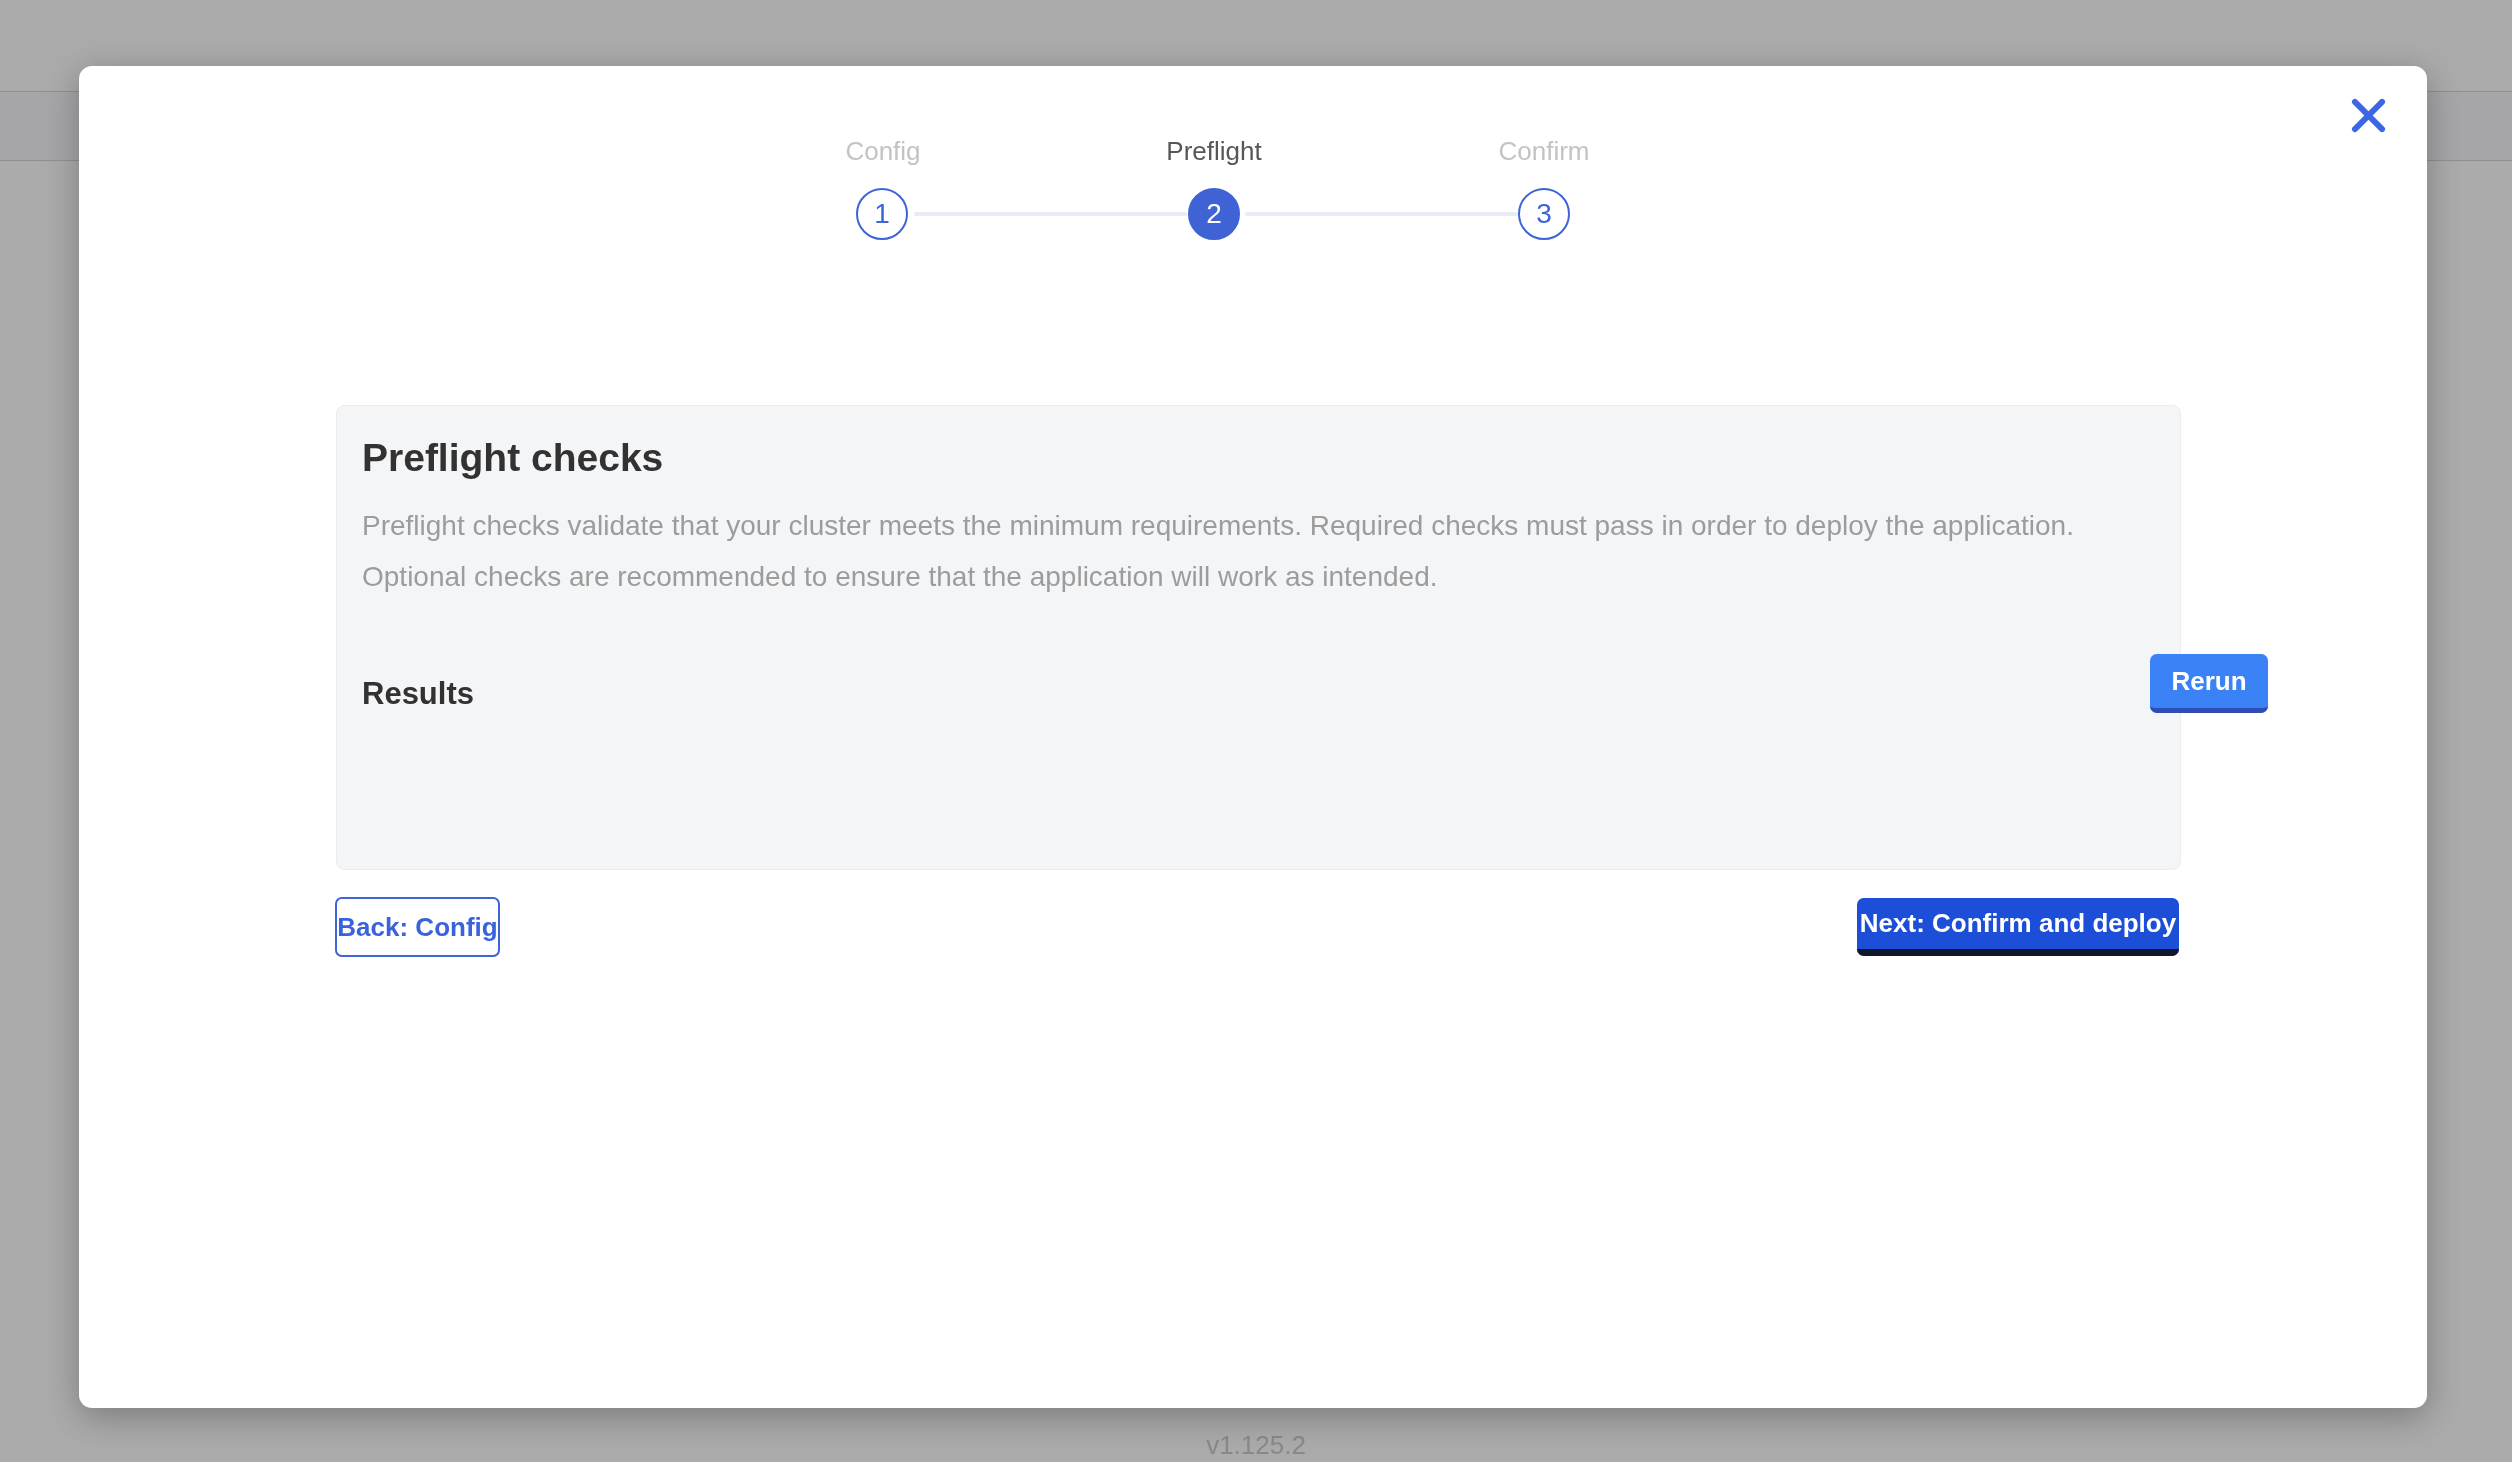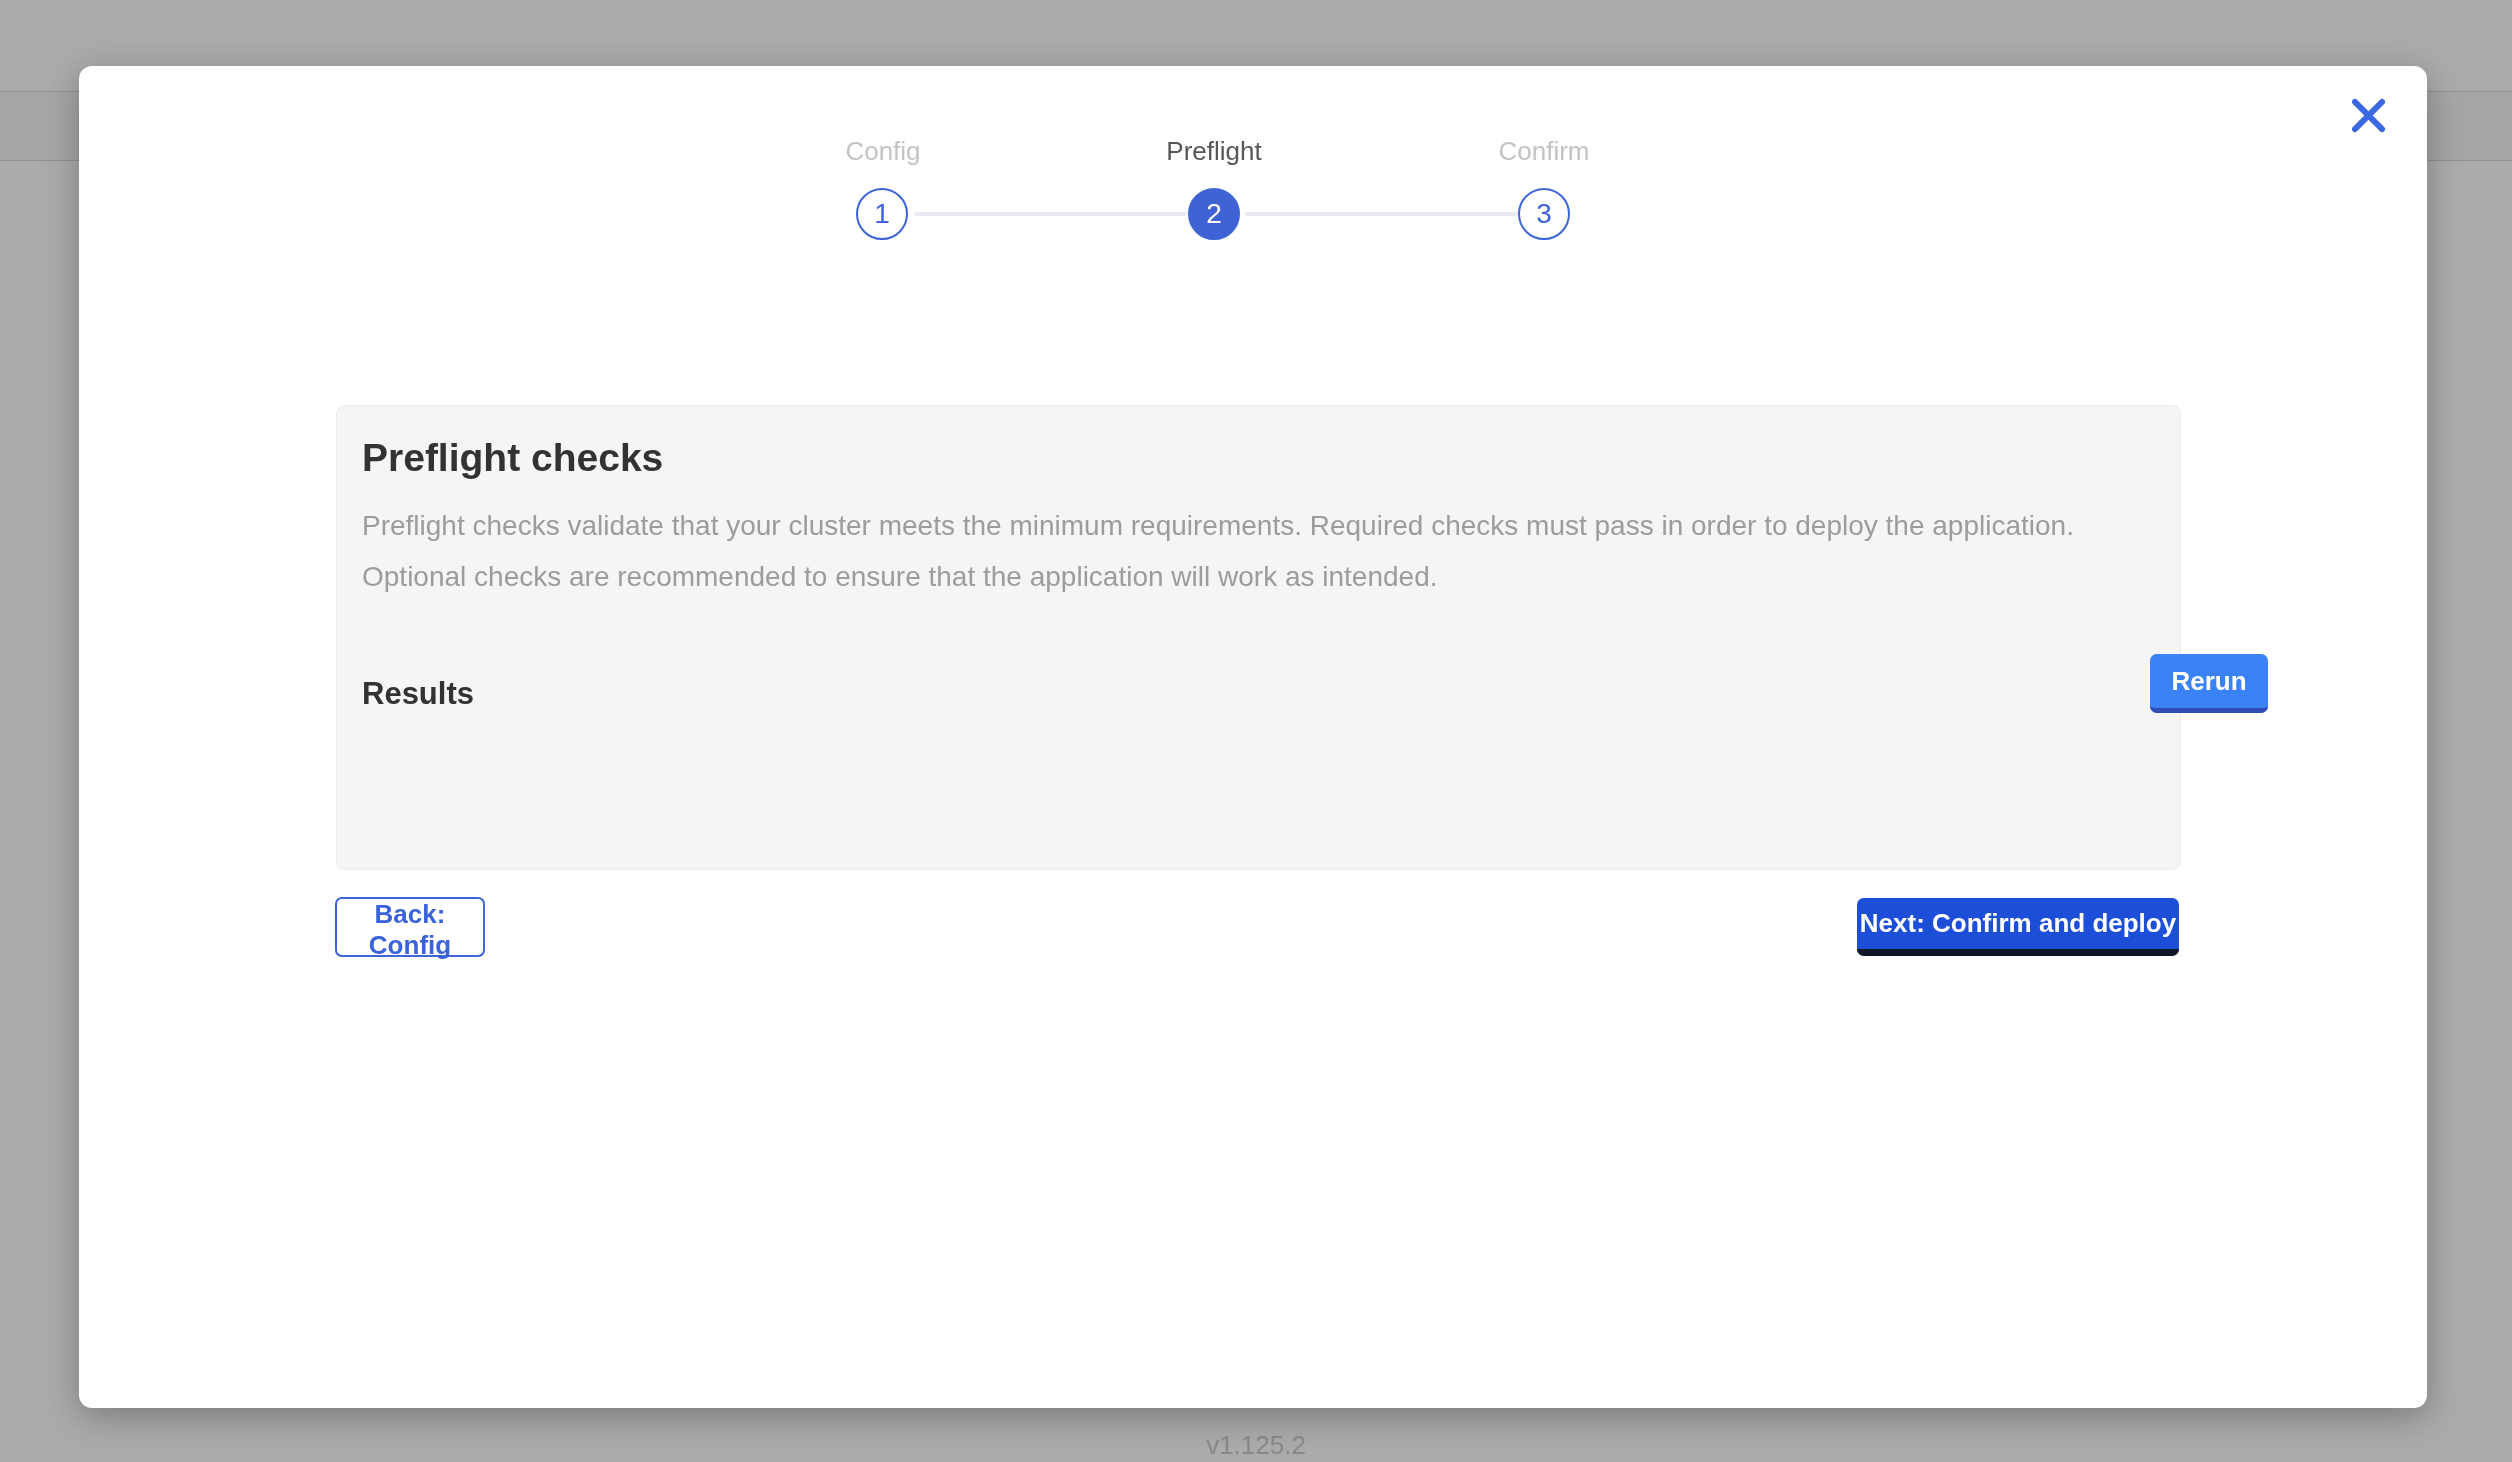--- a/index.html
+++ b/index.html
@@ -47,21 +47,21 @@
                background:#3b82f6; border:none; border-bottom:5px solid #2e4cb3; border-radius:6.7px;
                color:#ffffff; font-size:26px; font-weight:bold; font-family:inherit; cursor:pointer;margin-left:34px; }
   .check-row { position:absolute; left:25px; top:332px; width:1793px; height:101px; background:#ffffff;
                border-radius:6.7px; box-shadow:0 1.7px 6.7px rgba(0,0,0,0.07); }
   .check-icon { position:absolute; left:17px; top:17.6px; width:34px; height:34px; border-radius:50%;
                 background:#53c08c; display:flex; align-items:center; justify-content:center; }
   .check-name { position:absolute; left:69px; top:13.4px; font-size:29px; font-weight:bold; color:#333333; }
   .check-detail { position:absolute; left:69px; top:60px; font-size:24px; color:#a2a2a2; }
 
   
-  .back-btn { position:absolute; left:256px; top:831px; width:150px; height:60px; background:#ffffff;
+  .back-btn { position:absolute; left:256px; top:831px; width:165px; height:60px; background:#ffffff;
               border:2.5px solid #3f63d8; border-radius:6.7px; color:#3a62dc; font-size:26px; font-weight:bold;
               font-family:inherit; cursor:pointer; }
   .next-btn { position:absolute; left:1778px; top:832px; width:322px; height:58px; background:#1d4ed8;
               border:none; border-bottom:7px solid #0f172a; border-radius:6.7px; color:#ffffff;
               font-size:26px; font-weight:bold; font-family:inherit; cursor:pointer; }
 </style>
 </head>
 <body>
 
 <div id="app">

